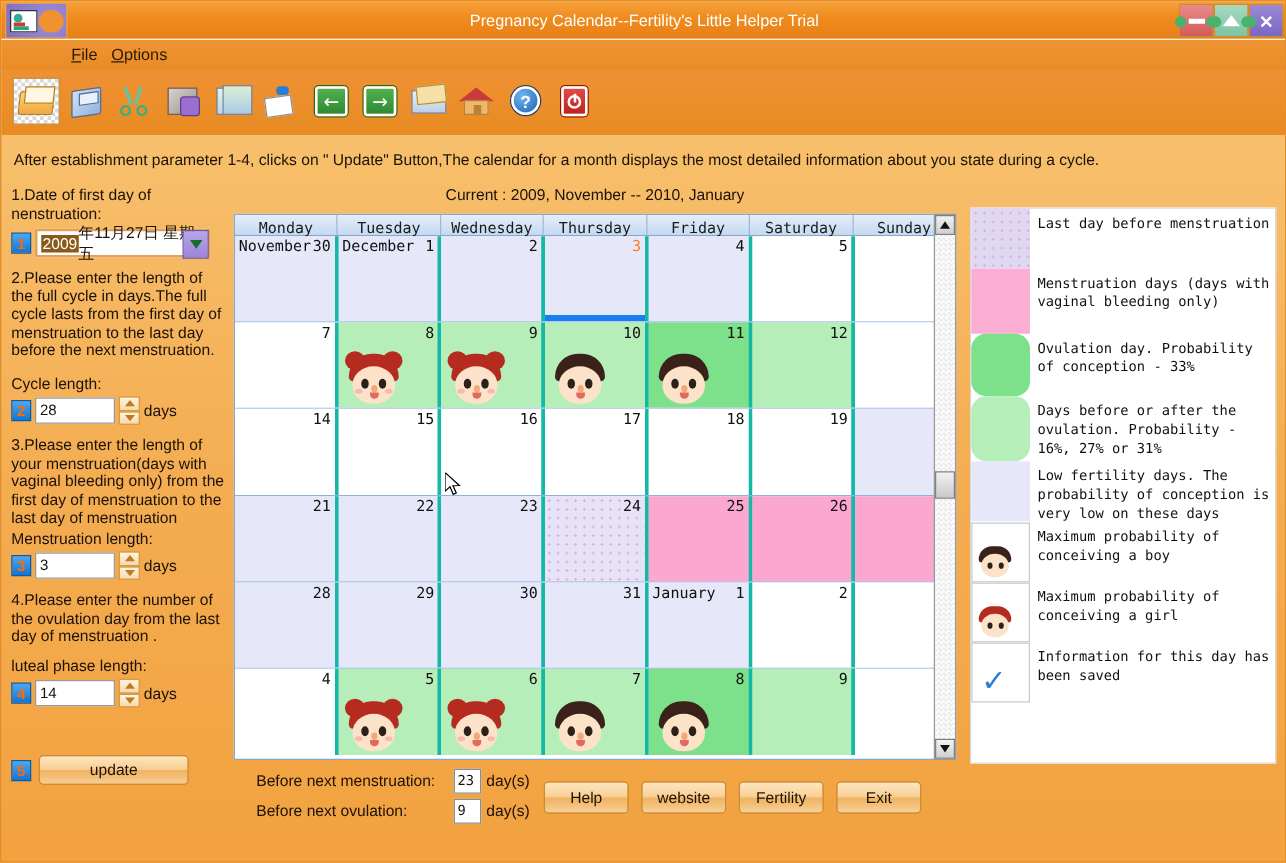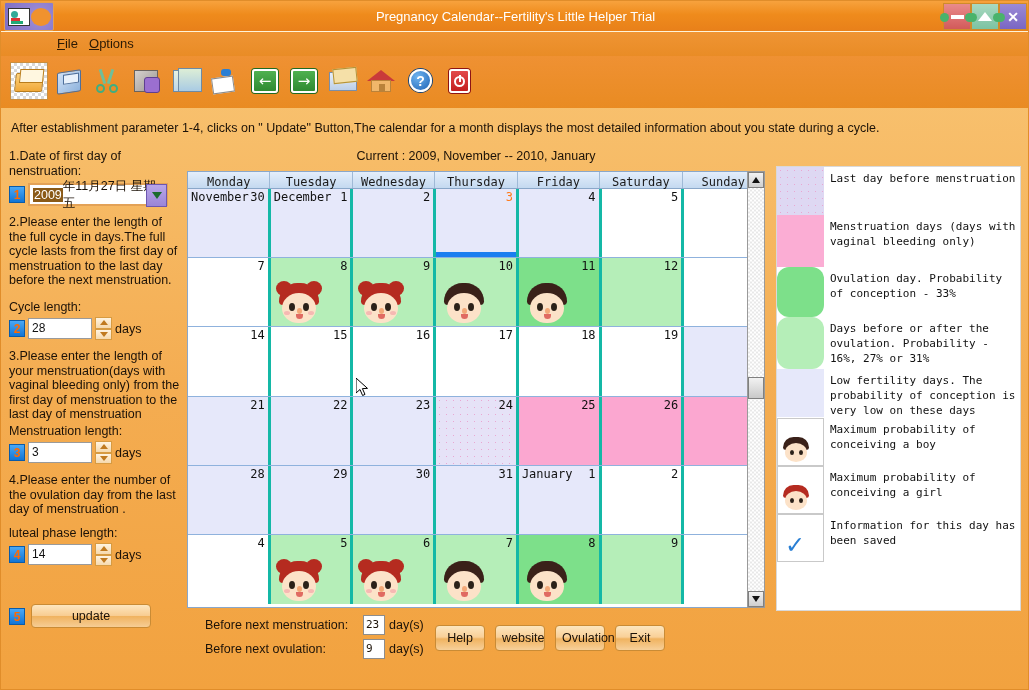--- a/index.html
+++ b/index.html
@@ -217,21 +217,21 @@
   .mini.boy .mh{background:#3a2119;} .mini.girl .mh{background:#b52b20;}
 
   
   .bottom { position:absolute; left:186px; top:612px; width:600px; font-size:12.5px; color:#1c1208;}
   .brow { display:flex; align-items:center; height:24px;margin-left:18px; }
   .brow .lbl { width:158px; }
   .smallbox { width:22px; height:20px; background:#fff; border:1px solid #8d8d8d;
     font-size:11px; text-align:left; padding-left:2px; line-height:18px;
     font-family:"DejaVu Sans Mono", monospace; }
   .bbtns { position:absolute; left:248px; top:12px; display:flex; gap:10px; }
-  .bbtn { width:50px; height:26px; border:1px solid #c98b35; border-radius:4px;
+  .bbtn { width:68px; height:26px; border:1px solid #c98b35; border-radius:4px;
     background:linear-gradient(180deg,#fde6bf 0%, #f9d098 46%, #f0b360 54%, #f7d09a 100%);
     font-size:12.5px; color:#1c1208; cursor:pointer; font-family:"Liberation Sans",sans-serif; }
 
   .cursor { position:absolute; left:355px; top:377px; width:14px; height:20px; pointer-events:none; }
 </style>
 </head>
 <body>
 
 <div id="app">
 
@@ -725,21 +725,21 @@
       <span style="margin-left:4px;">day(s)</span>
     </div>
     <div class="brow">
       <span class="lbl">Before next ovulation:</span>
       <span class="smallbox">9</span>
       <span style="margin-left:4px;">day(s)</span>
     </div>
     <div class="bbtns" id="bbtns">
         <button class="bbtn">Help</button>
         <button class="bbtn">website</button>
-        <button class="bbtn">Ovulation</button>
+        <button class="bbtn">Fertility</button>
         <button class="bbtn">Exit</button>
       </div>
   </div>
 
   <svg class="cursor" viewBox="0 0 14 20">
     <polygon points="0,0 0,15 4,11.5 6.6,17.5 9,16.4 6.4,10.6 11.5,10.4" fill="#ffffff" stroke="#000" stroke-width="1"></polygon>
   </svg>
 
 </div>
 

